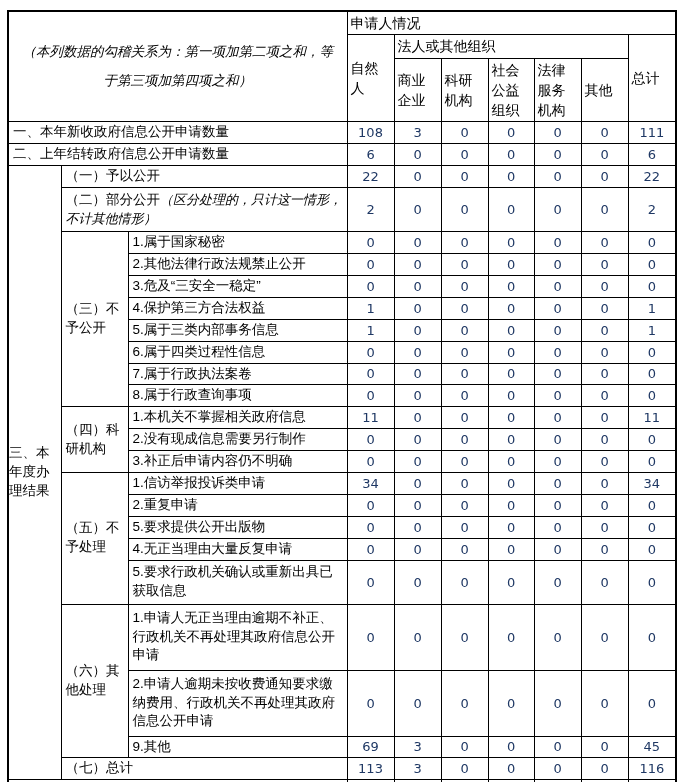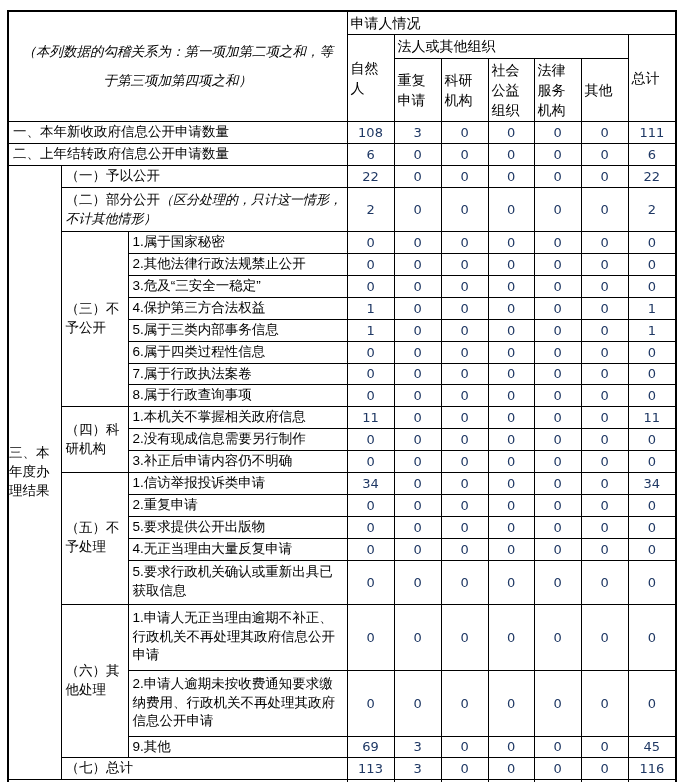--- a/index.html
+++ b/index.html
@@ -39,21 +39,21 @@
   <tr class="hr1">
     <td class="note" colspan="3" rowspan="3">（本列数据的勾稽关系为：第一项加第二项之和，等于第三项加第四项之和）</td>
     <td class="hc" colspan="7">申请人情况</td>
   </tr>
   <tr class="hr2">
     <td class="hc" rowspan="2">自然人</td>
     <td class="hc" colspan="5">法人或其他组织</td>
     <td class="hc" rowspan="2">总计</td>
   </tr>
   <tr class="hr3">
-    <td class="hc">重复申请</td>
+    <td class="hc">商业企业</td>
     <td class="hc">科研机构</td>
     <td class="hc">社会公益组织</td>
     <td class="hc">法律服务机构</td>
     <td class="hc">其他</td>
   </tr>
 
   <tr class="rh">
     <td class="lab" colspan="3">一、本年新收政府信息公开申请数量</td>
   <td class="num">108</td>
           <td class="num">3</td>

